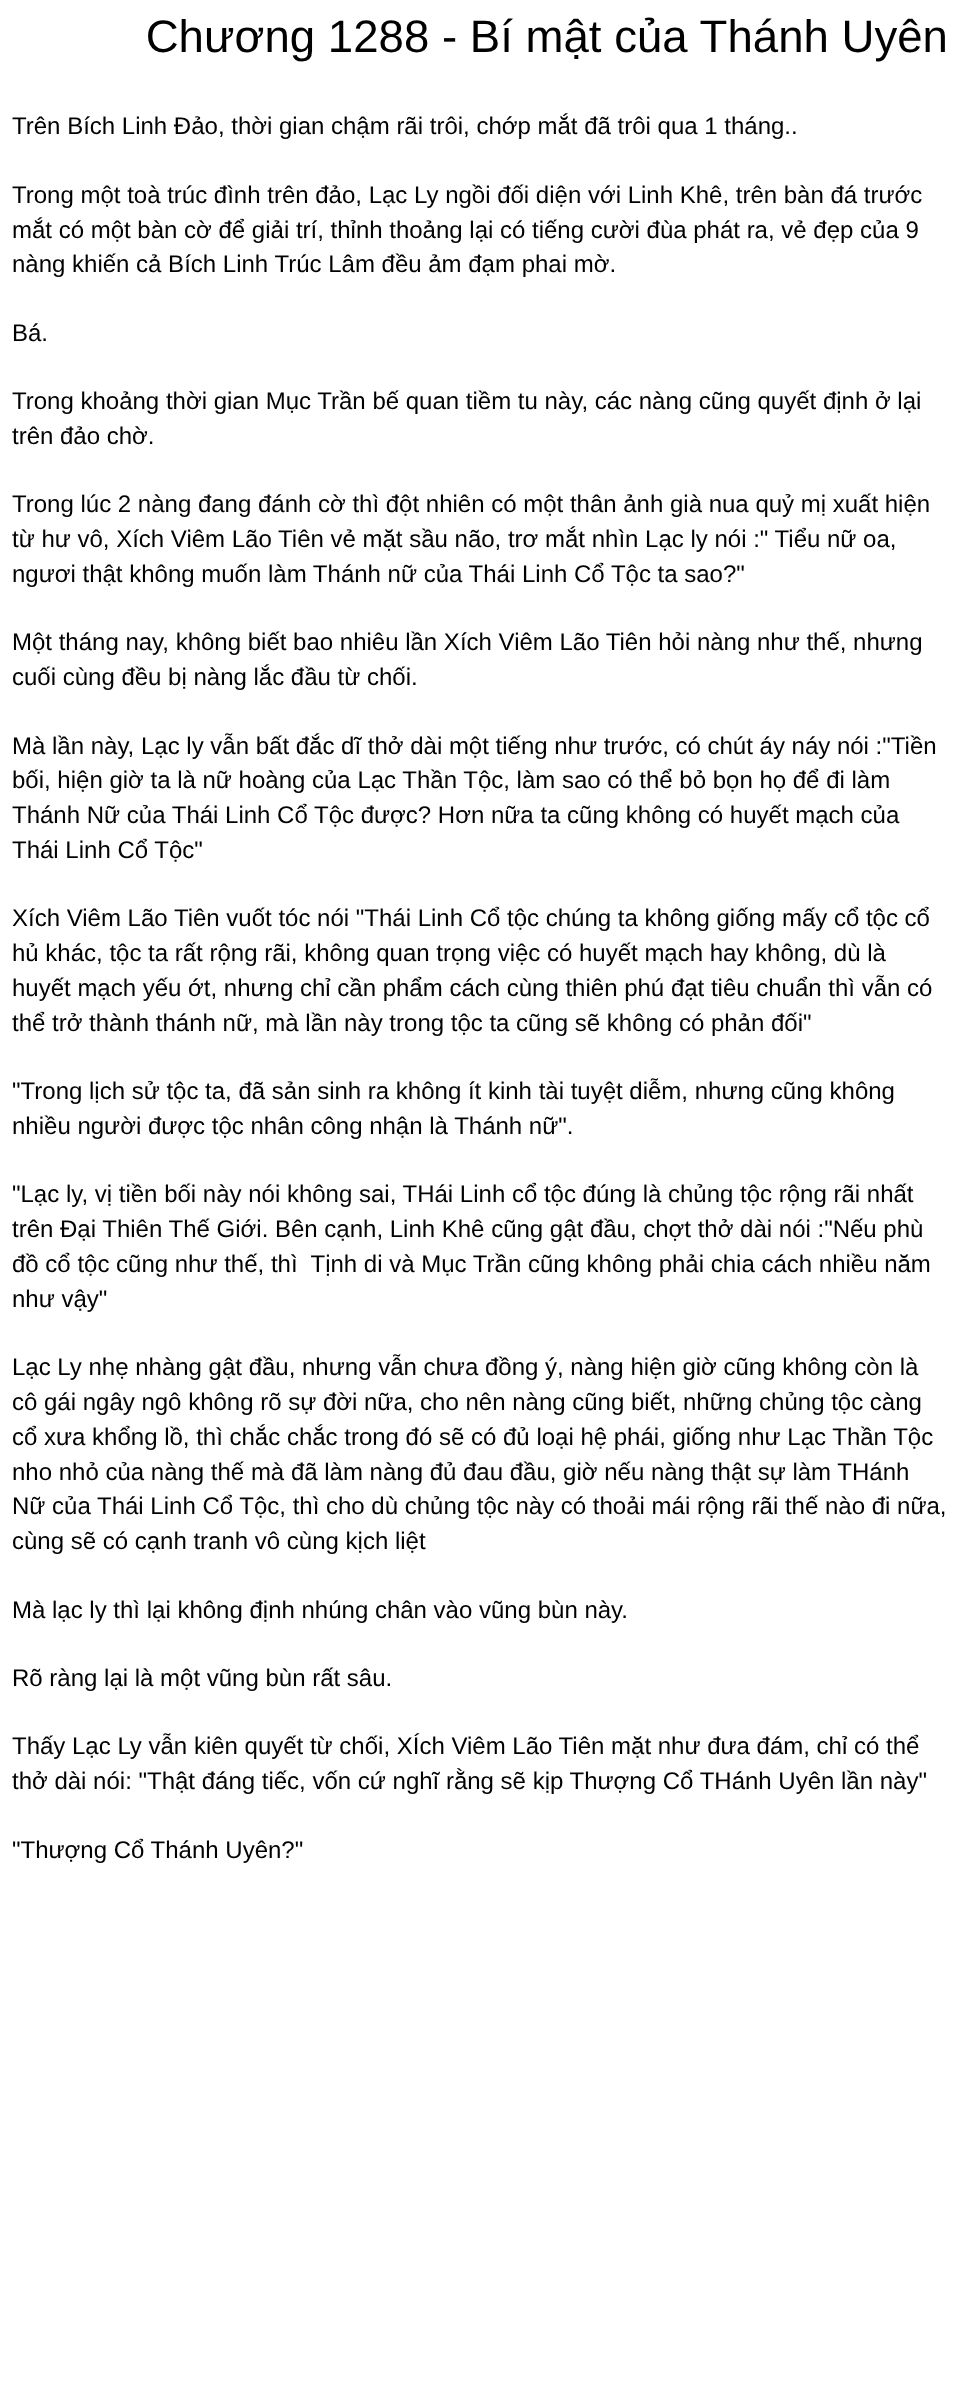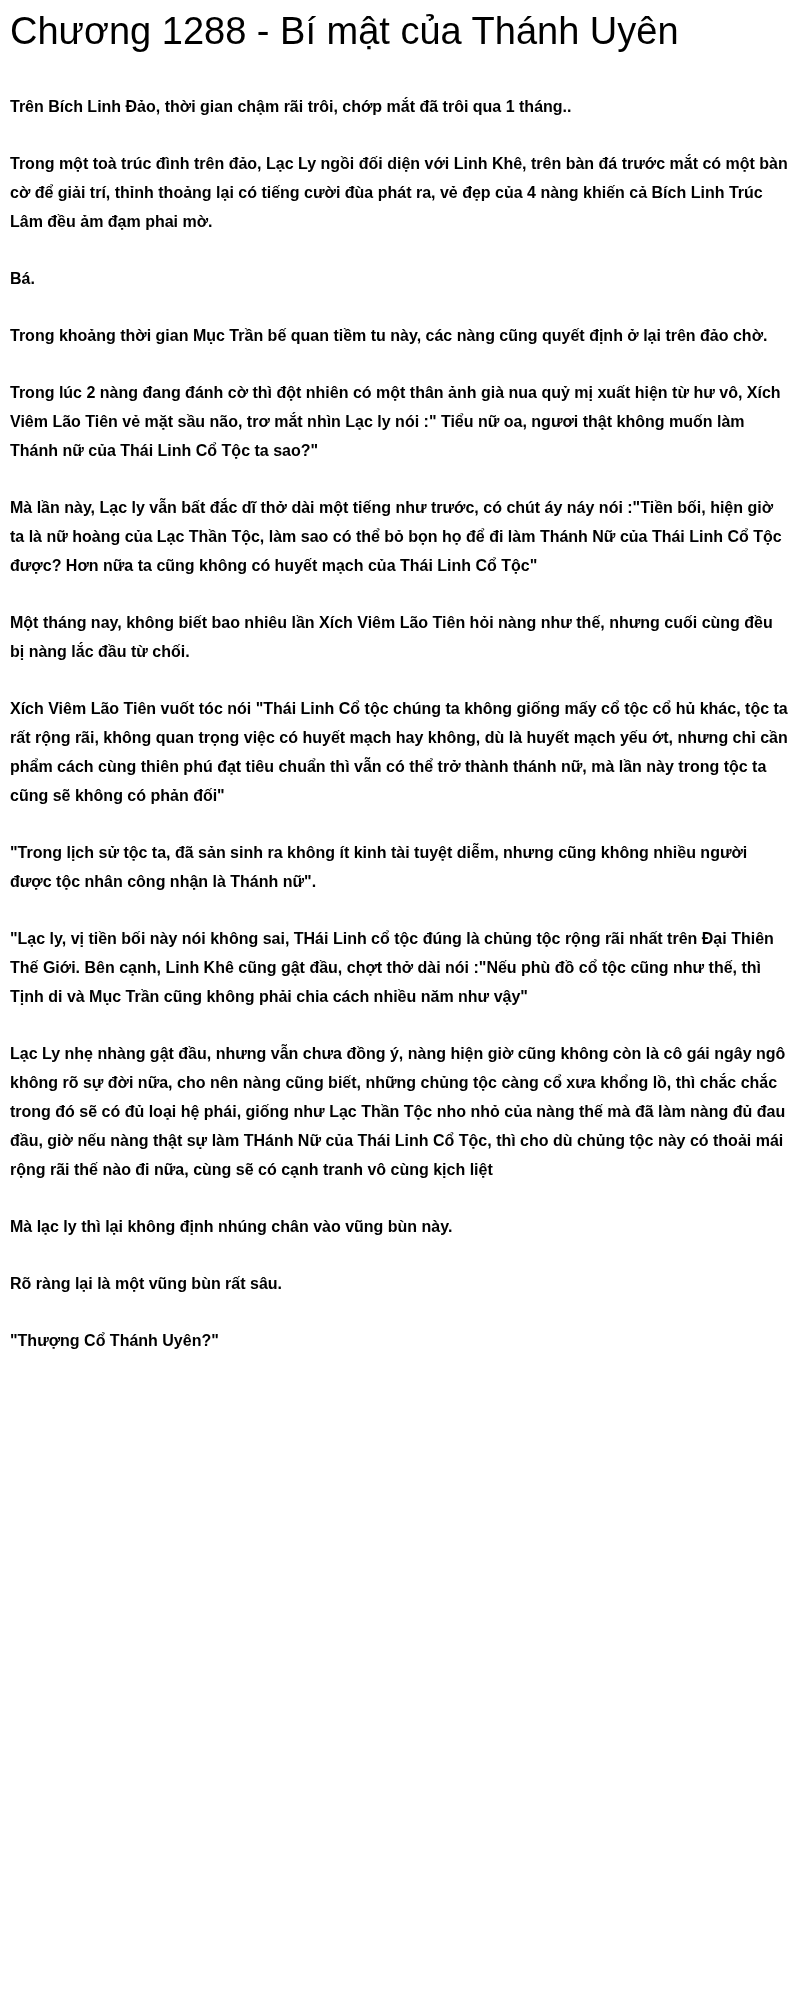--- a/index.html
+++ b/index.html
@@ -16,45 +16,46 @@
     width: 800px;
     height: 2000px;
     padding: 9px 10px 0 10px;
     overflow: hidden;
     background: #ffffff;
   }
   .chapter-title {
     font-size: 38px;
     font-weight: 400;
     line-height: 44px;
-    text-align: left;
+    text-align: right;
     white-space: nowrap;
     margin: 0 0 39px 0;
   }
   .para {
-    font-size: 16px;
+    font-size: 20px;
     line-height: 29px;
-    font-weight: 700;
+    font-weight: 400;
     margin: 0 0 28px 0;
     white-space: pre-wrap;
     word-wrap: break-word;
   }
 </style>
 </head>
 <body>
 
 <main class="page">
   <h1 class="chapter-title">Chương 1288 - Bí mật của Thánh Uyên</h1>
   <p class="para">Trên Bích Linh Đảo, thời gian chậm rãi trôi, chớp mắt đã trôi qua 1 tháng..</p>
-  <p class="para">Trong một toà trúc đình trên đảo, Lạc Ly ngồi đối diện với Linh Khê, trên bàn đá trước mắt có một bàn cờ để giải trí, thỉnh thoảng lại có tiếng cười đùa phát ra, vẻ đẹp của 4 nàng khiến cả Bích Linh Trúc Lâm đều ảm đạm phai mờ.</p>
+  <p class="para">Trong một toà trúc đình trên đảo, Lạc Ly ngồi đối diện với Linh Khê, trên bàn đá trước mắt có một bàn cờ để giải trí, thỉnh thoảng lại có tiếng cười đùa phát ra, vẻ đẹp của 9 nàng khiến cả Bích Linh Trúc Lâm đều ảm đạm phai mờ.</p>
   <p class="para">Bá.</p>
   <p class="para">Trong khoảng thời gian Mục Trần bế quan tiềm tu này, các nàng cũng quyết định ở lại trên đảo chờ.</p>
   <p class="para">Trong lúc 2 nàng đang đánh cờ thì đột nhiên có một thân ảnh già nua quỷ mị xuất hiện từ hư vô, Xích Viêm Lão Tiên vẻ mặt sầu não, trơ mắt nhìn Lạc ly nói :" Tiểu nữ oa, ngươi thật không muốn làm Thánh nữ của Thái Linh Cổ Tộc ta sao?"</p>
+  <p class="para">Một tháng nay, không biết bao nhiêu lần Xích Viêm Lão Tiên hỏi nàng như thế, nhưng cuối cùng đều bị nàng lắc đầu từ chối.</p>
   <p class="para">Mà lần này, Lạc ly vẫn bất đắc dĩ thở dài một tiếng như trước, có chút áy náy nói :"Tiền bối, hiện giờ ta là nữ hoàng của Lạc Thần Tộc, làm sao có thể bỏ bọn họ để đi làm Thánh Nữ của Thái Linh Cổ Tộc được? Hơn nữa ta cũng không có huyết mạch của Thái Linh Cổ Tộc"</p>
-  <p class="para">Một tháng nay, không biết bao nhiêu lần Xích Viêm Lão Tiên hỏi nàng như thế, nhưng cuối cùng đều bị nàng lắc đầu từ chối.</p>
   <p class="para">Xích Viêm Lão Tiên vuốt tóc nói "Thái Linh Cổ tộc chúng ta không giống mấy cổ tộc cổ hủ khác, tộc ta rất rộng rãi, không quan trọng việc có huyết mạch hay không, dù là huyết mạch yếu ớt, nhưng chỉ cần phẩm cách cùng thiên phú đạt tiêu chuẩn thì vẫn có thể trở thành thánh nữ, mà lần này trong tộc ta cũng sẽ không có phản đối"</p>
   <p class="para">"Trong lịch sử tộc ta, đã sản sinh ra không ít kinh tài tuyệt diễm, nhưng cũng không nhiều người được tộc nhân công nhận là Thánh nữ".</p>
   <p class="para">"Lạc ly, vị tiền bối này nói không sai, THái Linh cổ tộc đúng là chủng tộc rộng rãi nhất trên Đại Thiên Thế Giới. Bên cạnh, Linh Khê cũng gật đầu, chợt thở dài nói :"Nếu phù đồ cổ tộc cũng như thế, thì  Tịnh di và Mục Trần cũng không phải chia cách nhiều năm như vậy"</p>
   <p class="para">Lạc Ly nhẹ nhàng gật đầu, nhưng vẫn chưa đồng ý, nàng hiện giờ cũng không còn là cô gái ngây ngô không rõ sự đời nữa, cho nên nàng cũng biết, những chủng tộc càng cổ xưa khổng lồ, thì chắc chắc trong đó sẽ có đủ loại hệ phái, giống như Lạc Thần Tộc nho nhỏ của nàng thế mà đã làm nàng đủ đau đầu, giờ nếu nàng thật sự làm THánh Nữ của Thái Linh Cổ Tộc, thì cho dù chủng tộc này có thoải mái rộng rãi thế nào đi nữa, cùng sẽ có cạnh tranh vô cùng kịch liệt</p>
   <p class="para">Mà lạc ly thì lại không định nhúng chân vào vũng bùn này.</p>
   <p class="para">Rõ ràng lại là một vũng bùn rất sâu.</p>
+  <p class="para">Thấy Lạc Ly vẫn kiên quyết từ chối, XÍch Viêm Lão Tiên mặt như đưa đám, chỉ có thể thở dài nói: "Thật đáng tiếc, vốn cứ nghĩ rằng sẽ kịp Thượng Cổ THánh Uyên lần này"</p>
   <p class="para">"Thượng Cổ Thánh Uyên?"</p>
 </main>
 
 </body></html>

